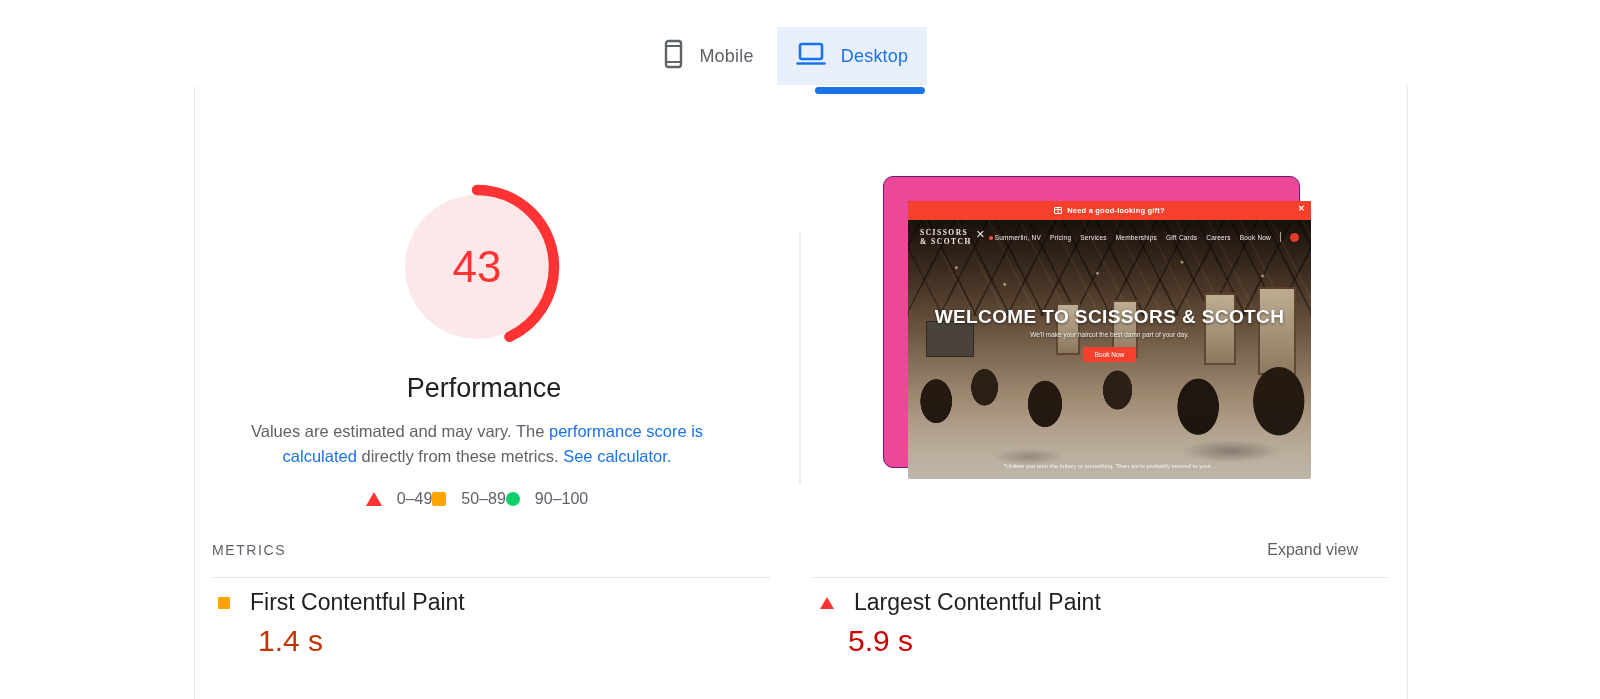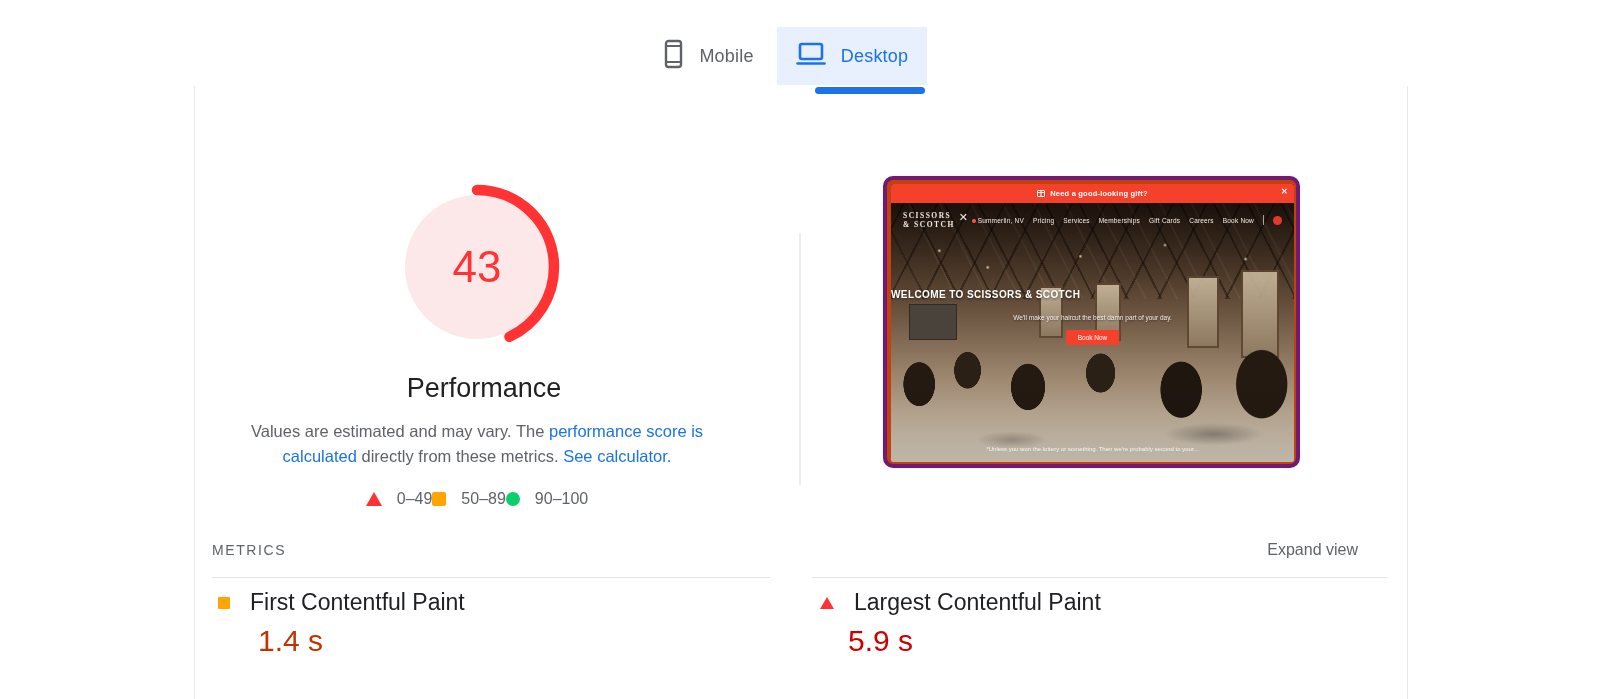--- a/index.html
+++ b/index.html
@@ -47,21 +47,21 @@
   .metric-fcp { left:218px; } .metric-lcp { left:820px; }
   .metric-head { display:flex; align-items:center; gap:20px; }
   .mi-square { width:12px; height:12px; background:#ffa400; border-radius:1px; }
   .mi-triangle { width:0; height:0; border-left:7px solid transparent; border-right:7px solid transparent; border-bottom:12px solid #f33; }
   .metric-name { font-size:23px; color:#202124; }
   .metric-value { margin-top:8px; font-size:30px; }
   .metric-fcp .metric-value { margin-left:40px; color:#c33300; }
   .metric-lcp .metric-value { margin-left:28px; color:#c00; }
 
   
-  .thumb { position:absolute; left:883px; top:176px; width:417px; height:292px; background:#c2410c; border:4px solid #701a75; border-radius:10px; padding:4px; box-shadow:0 0 3px rgba(0,0,0,.06); }
+  .thumb { position:absolute; left:883px; top:176px; width:417px; height:292px; background:#ec4899; border:1px solid #701a75; border-radius:10px; padding:24px; box-shadow:0 0 3px rgba(0,0,0,.06); }
   .thumb-img { position:relative; width:403px; height:278px; overflow:hidden; border-radius:2px; background:#40criarpx; }
 
   .ph-base { position:absolute; inset:0;
     background:linear-gradient(180deg,#1b120c 0%,#241710 8%,#39291d 20%,#4e3a2a 33%,#6b543f 46%,#86705a 59%,#a08a72 71%,#bcab96 83%,#cec2b0 93%,#d8cfc0 100%); }
   .ph-beams { position:absolute; left:0; right:0; top:19px; height:96px; opacity:.8;
     background:
       repeating-linear-gradient(63deg, rgba(0,0,0,.45) 0 2px, transparent 2px 30px),
       repeating-linear-gradient(-63deg, rgba(0,0,0,.45) 0 2px, transparent 2px 30px),
       repeating-linear-gradient(63deg, rgba(255,215,170,.07) 2px 4px, transparent 4px 30px); }
   .ph-panel { position:absolute; left:18px; top:120px; width:48px; height:36px; background:#4a433c; border:1px solid #2e2a25; }
@@ -94,21 +94,21 @@
   .banner-close { position:absolute; right:6px; top:3px; font-size:8px; color:#fff; }
 
   .site-nav { position:absolute; left:0; right:0; top:19px; height:34px; display:flex; align-items:center; padding:0 12px; }
   .site-logo { color:#f2ece2; font-family:"Liberation Serif", serif; font-weight:700; font-size:7.5px; letter-spacing:1.5px; line-height:1.2; display:flex; align-items:flex-start; gap:4px; }
   .logo-emblem { font-size:11px; font-weight:400; }
   .nav-links { margin-left:auto; display:flex; align-items:center; gap:9px; color:#f4efe9; font-size:6.5px; letter-spacing:.2px; }
   .pin-dot { display:inline-block; width:4px; height:4px; border-radius:50%; background:#ff5544; margin-right:2px; }
   .nav-sep { width:1px; height:10px; background:rgba(255,255,255,.6); }
   .bag-icon { width:9px; height:9px; border-radius:50%; background:#e03a2a; }
 
-  .hero-title { position:absolute; left:0; right:0; top:105px; color:#fff; font-size:10px; font-weight:700; letter-spacing:.4px; text-shadow:0 1px 3px rgba(0,0,0,.55); }
+  .hero-title { position:absolute; left:0; right:0; top:105px; text-align:center; color:#fff; font-size:19px; font-weight:700; letter-spacing:.4px; text-shadow:0 1px 3px rgba(0,0,0,.55); }
   .hero-sub { position:absolute; left:0; right:0; top:130px; text-align:center; color:rgba(255,255,255,.92); font-size:6.5px; text-shadow:0 1px 2px rgba(0,0,0,.5); }
   .hero-cta { position:absolute; left:50%; top:146px; transform:translateX(-50%); background:#f5402c; color:#fff; font-size:6.5px; padding:4px 12px; border-radius:1px; }
   .fine-print { position:absolute; left:0; right:0; top:262px; text-align:center; color:rgba(255,255,255,.85); font-size:6px; }
 </style>
 </head>
 <body>
 
 <div class="page">
 
   <div class="tab tab-desktop">

